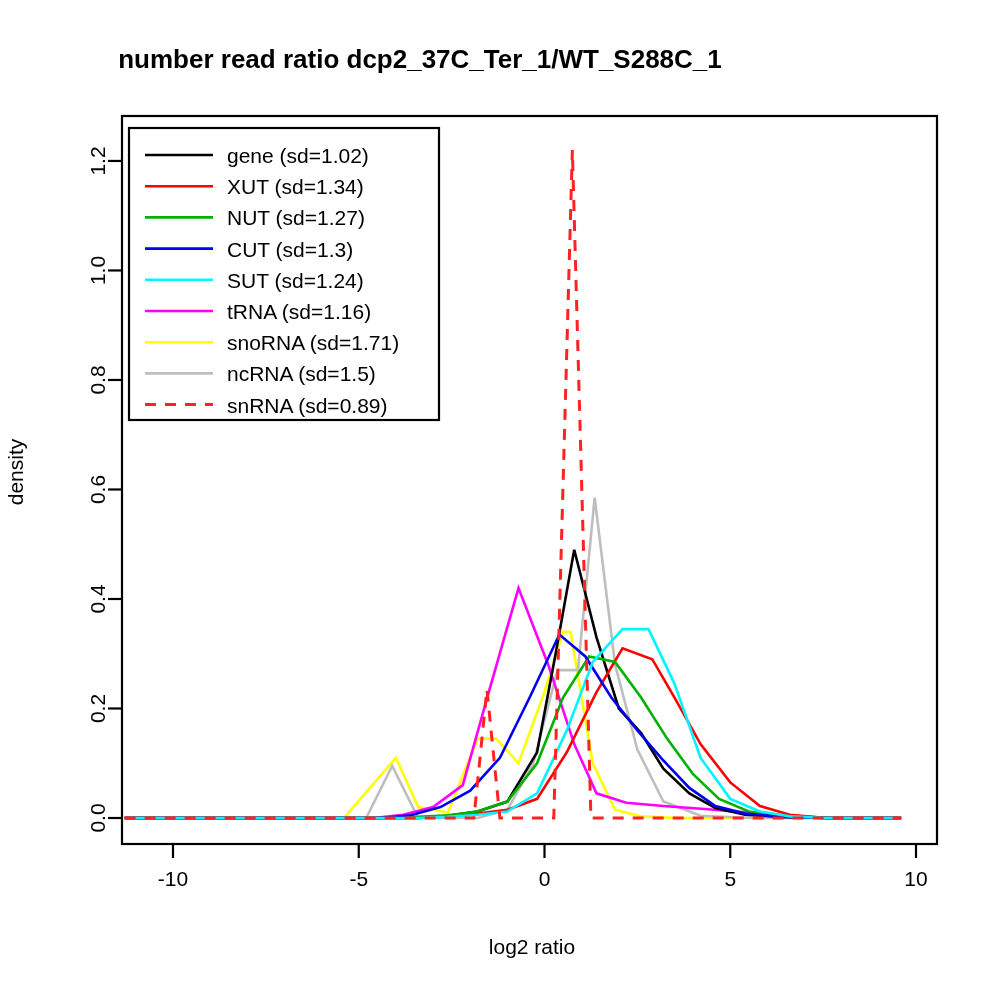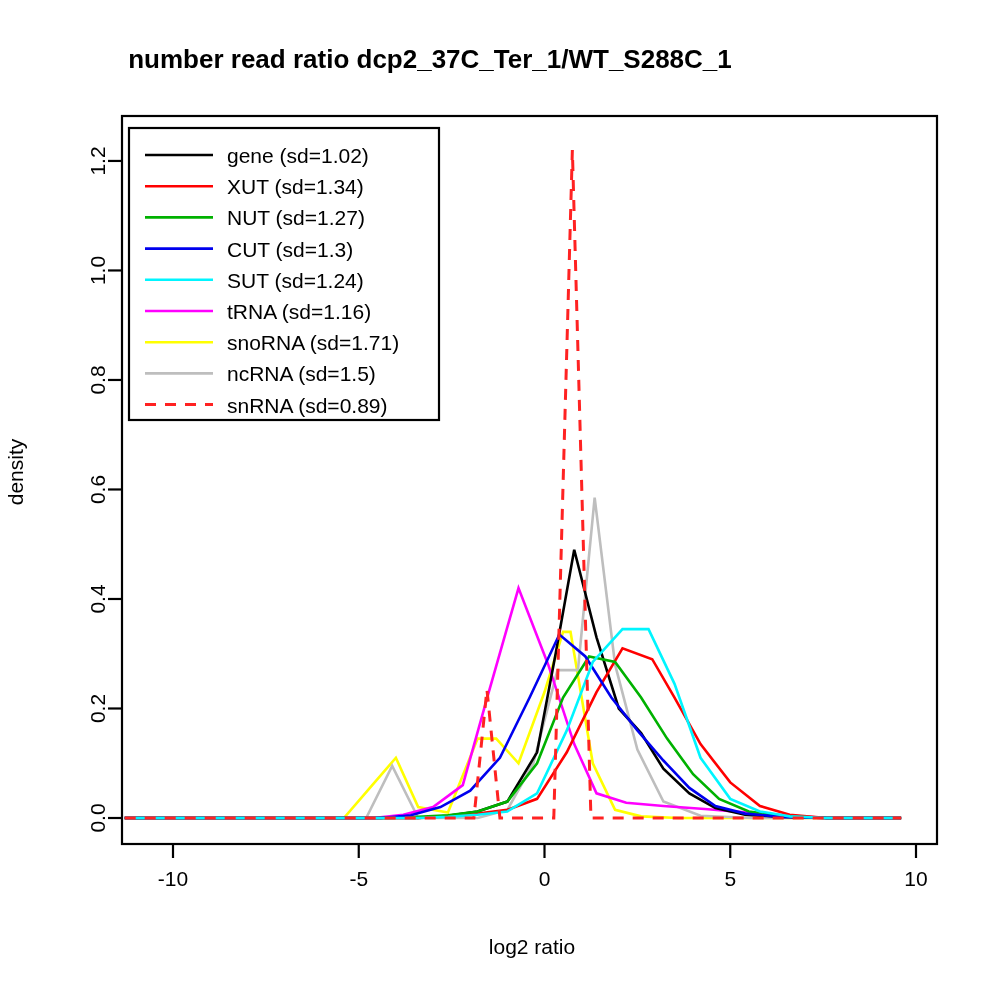--- a/index.html
+++ b/index.html
@@ -24,21 +24,20 @@
   #plot-title {
     position: absolute;
     left: 0;
     top: 44px;
     width: 840px;
     text-align: center;
     font-size: 26px;
     font-weight: bold;
     letter-spacing: 0px;
     font-family: "Liberation Sans", sans-serif;
-    padding-left: 10px;
   }
   #xlabel {
     position: absolute;
     left: 0;
     top: 935px;
     width: 1000px;
     text-align: center;
     font-size: 21px;
     font-family: "Liberation Sans", sans-serif;
     margin-left: 32px;

